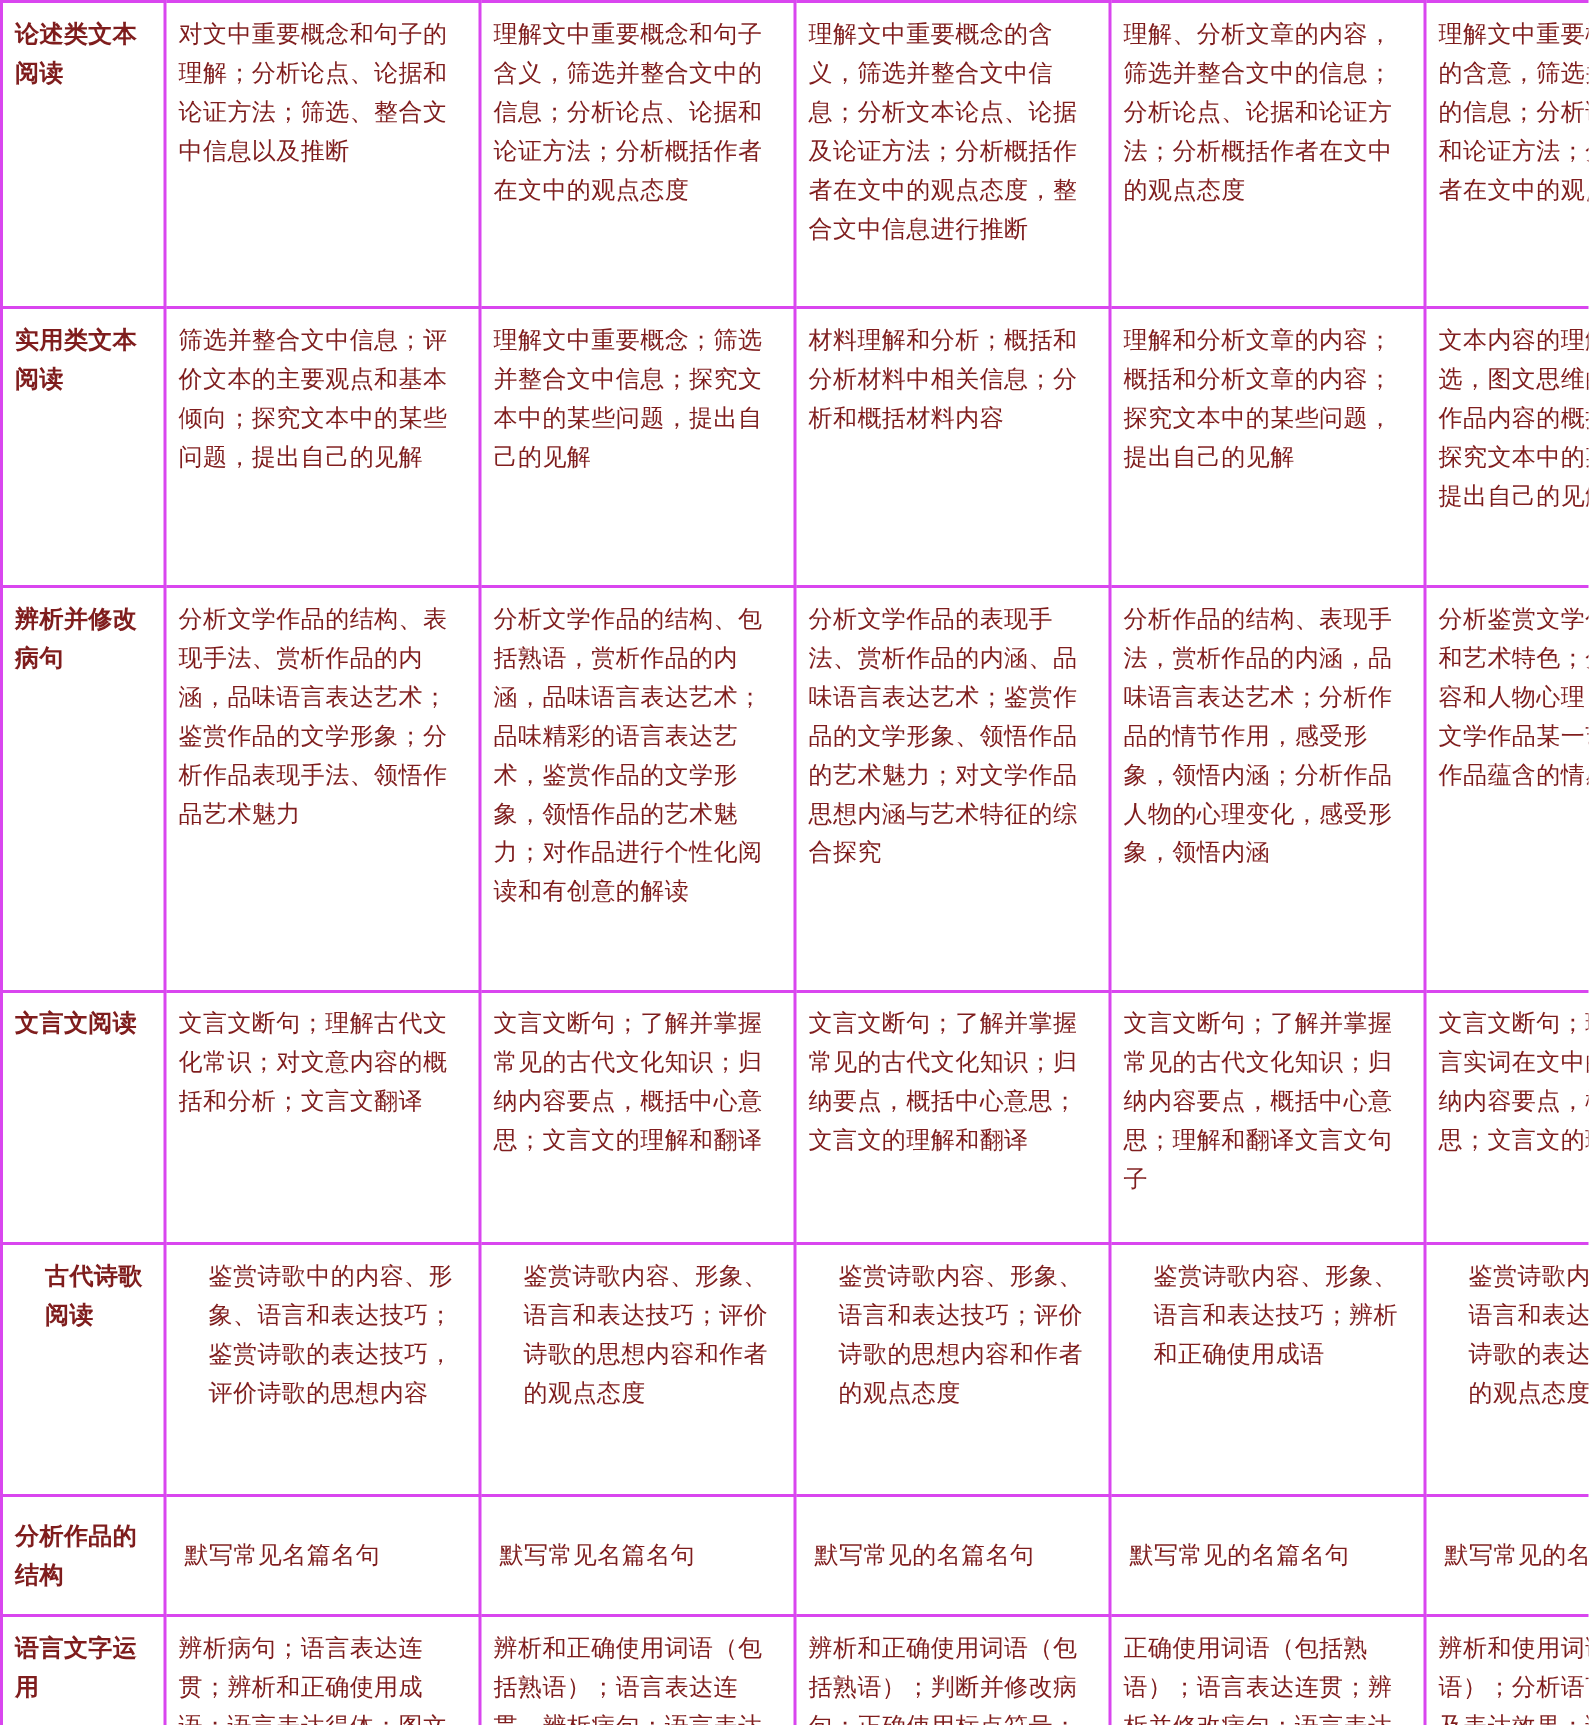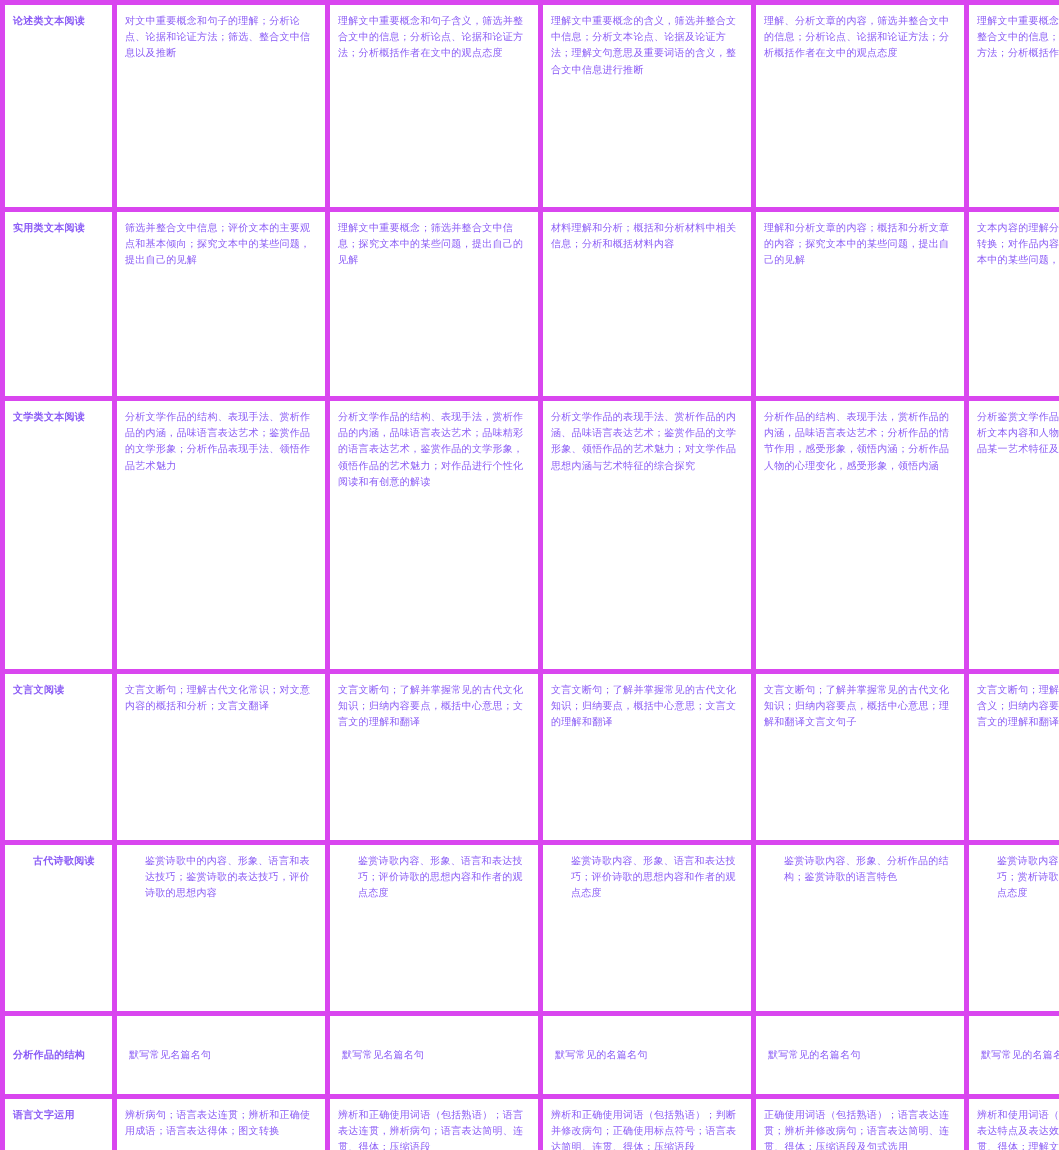--- a/index.html
+++ b/index.html
@@ -18,28 +18,28 @@
     background: #ffffff;
     overflow: hidden;
   }
   table.grid {
     width: 1059px;
     border-collapse: collapse;
     table-layout: fixed;
     background: #ffffff;
   }
   table.grid td {
-    border: 5px solid #d946ef;
+    border: 2px solid #d946ef;
     vertical-align: top;
     padding: 8px 7px 8px 8px;
-    font-size: 10px;
+    font-size: 16px;
     line-height: 1.62;
     letter-spacing: 0.3px;
     word-break: break-all;
-    color: #8b5cf6;
+    color: #7f1d1d;
   }
   td.rowhead {
     width: 92px;
     font-weight: bold;
     vertical-align: middle;
     padding-left: 9px;
     padding-right: 4px;
     letter-spacing: 0.5px;
     font-size: 15.5px;
     line-height: 1.55;
@@ -68,21 +68,21 @@
     <tbody>
       <tr class="r-lunshu">
         <td class="rowhead">论述类文本阅读</td>
         <td class="cell">
             <span class="cell-text">对文中重要概念和句子的理解；分析论点、论据和论证方法；筛选、整合文中信息以及推断</span>
           </td>
         <td class="cell">
             <span class="cell-text">理解文中重要概念和句子含义，筛选并整合文中的信息；分析论点、论据和论证方法；分析概括作者在文中的观点态度</span>
           </td>
         <td class="cell">
-            <span class="cell-text">理解文中重要概念的含义，筛选并整合文中信息；分析文本论点、论据及论证方法；理解文句意思及重要词语的含义，整合文中信息进行推断</span>
+            <span class="cell-text">理解文中重要概念的含义，筛选并整合文中信息；分析文本论点、论据及论证方法；分析概括作者在文中的观点态度，整合文中信息进行推断</span>
           </td>
         <td class="cell">
             <span class="cell-text">理解、分析文章的内容，筛选并整合文中的信息；分析论点、论据和论证方法；分析概括作者在文中的观点态度</span>
           </td>
         <td class="cell">
             <span class="cell-text">理解文中重要概念和句子的含意，筛选并整合文中的信息；分析论点、论据和论证方法；分析概括作者在文中的观点态度</span>
           </td>
       </tr>
       <tr class="r-shiyong">
         <td class="rowhead">实用类文本阅读</td>
@@ -96,26 +96,26 @@
             <span class="cell-text">材料理解和分析；概括和分析材料中相关信息；分析和概括材料内容</span>
           </td>
         <td class="cell">
             <span class="cell-text">理解和分析文章的内容；概括和分析文章的内容；探究文本中的某些问题，提出自己的见解</span>
           </td>
         <td class="cell">
             <span class="cell-text">文本内容的理解分析和筛选，图文思维的转换；对作品内容的概括与分析；探究文本中的某些问题，提出自己的见解</span>
           </td>
       </tr>
       <tr class="r-wenxue">
-        <td class="rowhead">文学类文本阅读</td>
+        <td class="rowhead">辨析并修改病句</td>
         <td class="cell">
             <span class="cell-text">分析文学作品的结构、表现手法、赏析作品的内涵，品味语言表达艺术；鉴赏作品的文学形象；分析作品表现手法、领悟作品艺术魅力</span>
           </td>
         <td class="cell">
-            <span class="cell-text">分析文学作品的结构、表现手法，赏析作品的内涵，品味语言表达艺术；品味精彩的语言表达艺术，鉴赏作品的文学形象，领悟作品的艺术魅力；对作品进行个性化阅读和有创意的解读</span>
+            <span class="cell-text">分析文学作品的结构、包括熟语，赏析作品的内涵，品味语言表达艺术；品味精彩的语言表达艺术，鉴赏作品的文学形象，领悟作品的艺术魅力；对作品进行个性化阅读和有创意的解读</span>
           </td>
         <td class="cell">
             <span class="cell-text">分析文学作品的表现手法、赏析作品的内涵、品味语言表达艺术；鉴赏作品的文学形象、领悟作品的艺术魅力；对文学作品思想内涵与艺术特征的综合探究</span>
           </td>
         <td class="cell">
             <span class="cell-text">分析作品的结构、表现手法，赏析作品的内涵，品味语言表达艺术；分析作品的情节作用，感受形象，领悟内涵；分析作品人物的心理变化，感受形象，领悟内涵</span>
           </td>
         <td class="cell">
             <span class="cell-text">分析鉴赏文学作品的内容和艺术特色；分析文本内容和人物心理；综合领会文学作品某一艺术特征及作品蕴含的情感</span>
           </td>
@@ -143,21 +143,21 @@
         <td class="cell">
             <span class="cell-text">鉴赏诗歌中的内容、形象、语言和表达技巧；鉴赏诗歌的表达技巧，评价诗歌的思想内容</span>
           </td>
         <td class="cell">
             <span class="cell-text">鉴赏诗歌内容、形象、语言和表达技巧；评价诗歌的思想内容和作者的观点态度</span>
           </td>
         <td class="cell">
             <span class="cell-text">鉴赏诗歌内容、形象、语言和表达技巧；评价诗歌的思想内容和作者的观点态度</span>
           </td>
         <td class="cell">
-            <span class="cell-text">鉴赏诗歌内容、形象、分析作品的结构；鉴赏诗歌的语言特色</span>
+            <span class="cell-text">鉴赏诗歌内容、形象、语言和表达技巧；辨析和正确使用成语</span>
           </td>
         <td class="cell">
             <span class="cell-text">鉴赏诗歌内容、形象、语言和表达技巧；赏析诗歌的表达技巧和作者的观点态度</span>
           </td>
       </tr>
       <tr class="r-mingpian">
         <td class="rowhead">分析作品的结构</td>
         <td class="cell">
             <span class="cell-text">默写常见名篇名句</span>
           </td>

